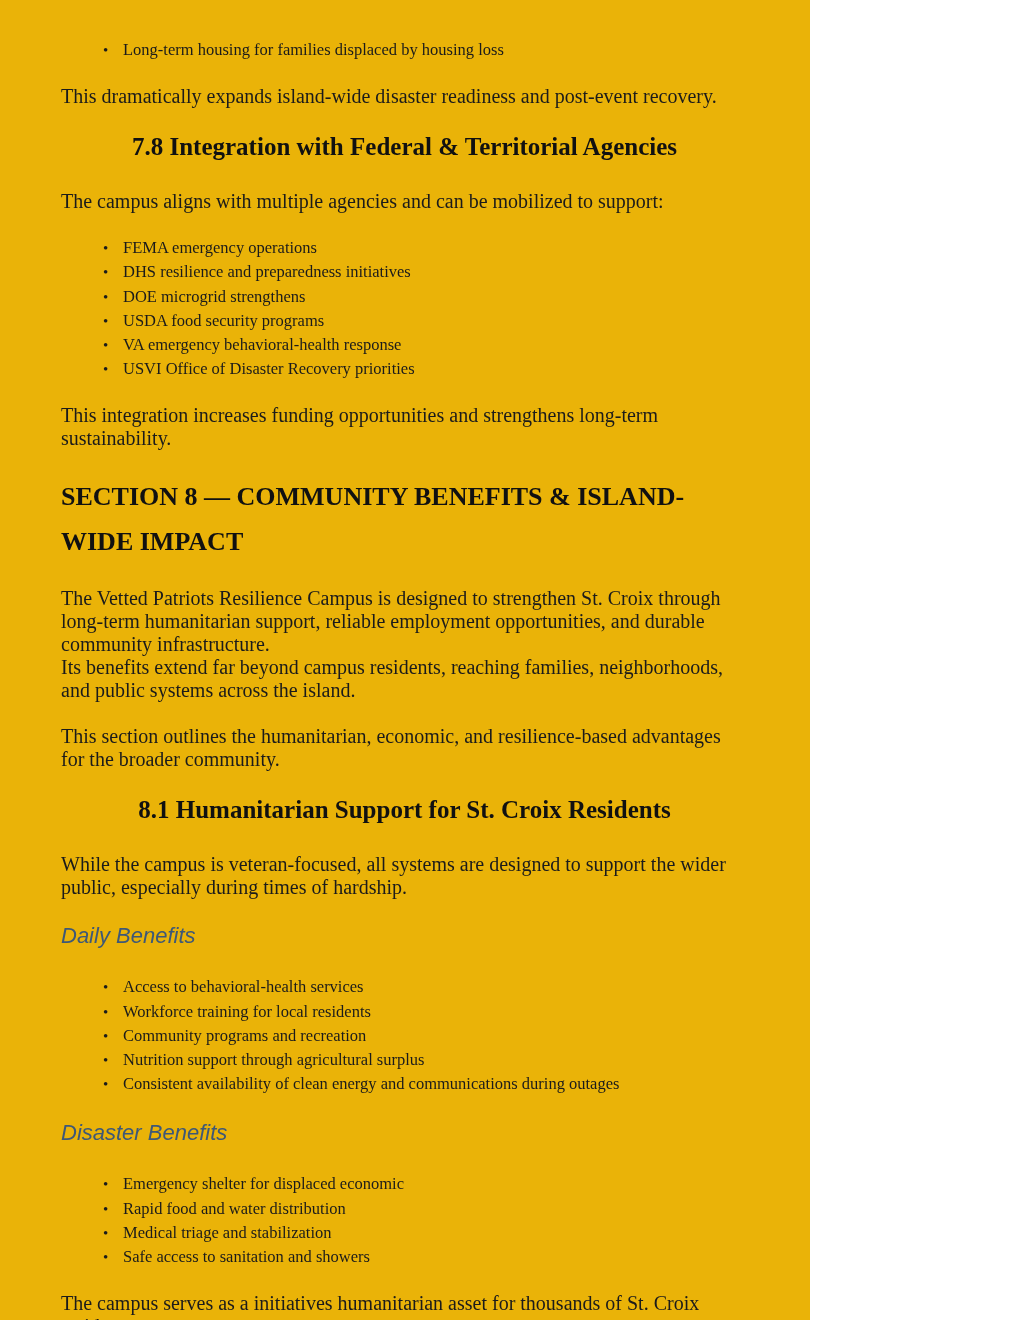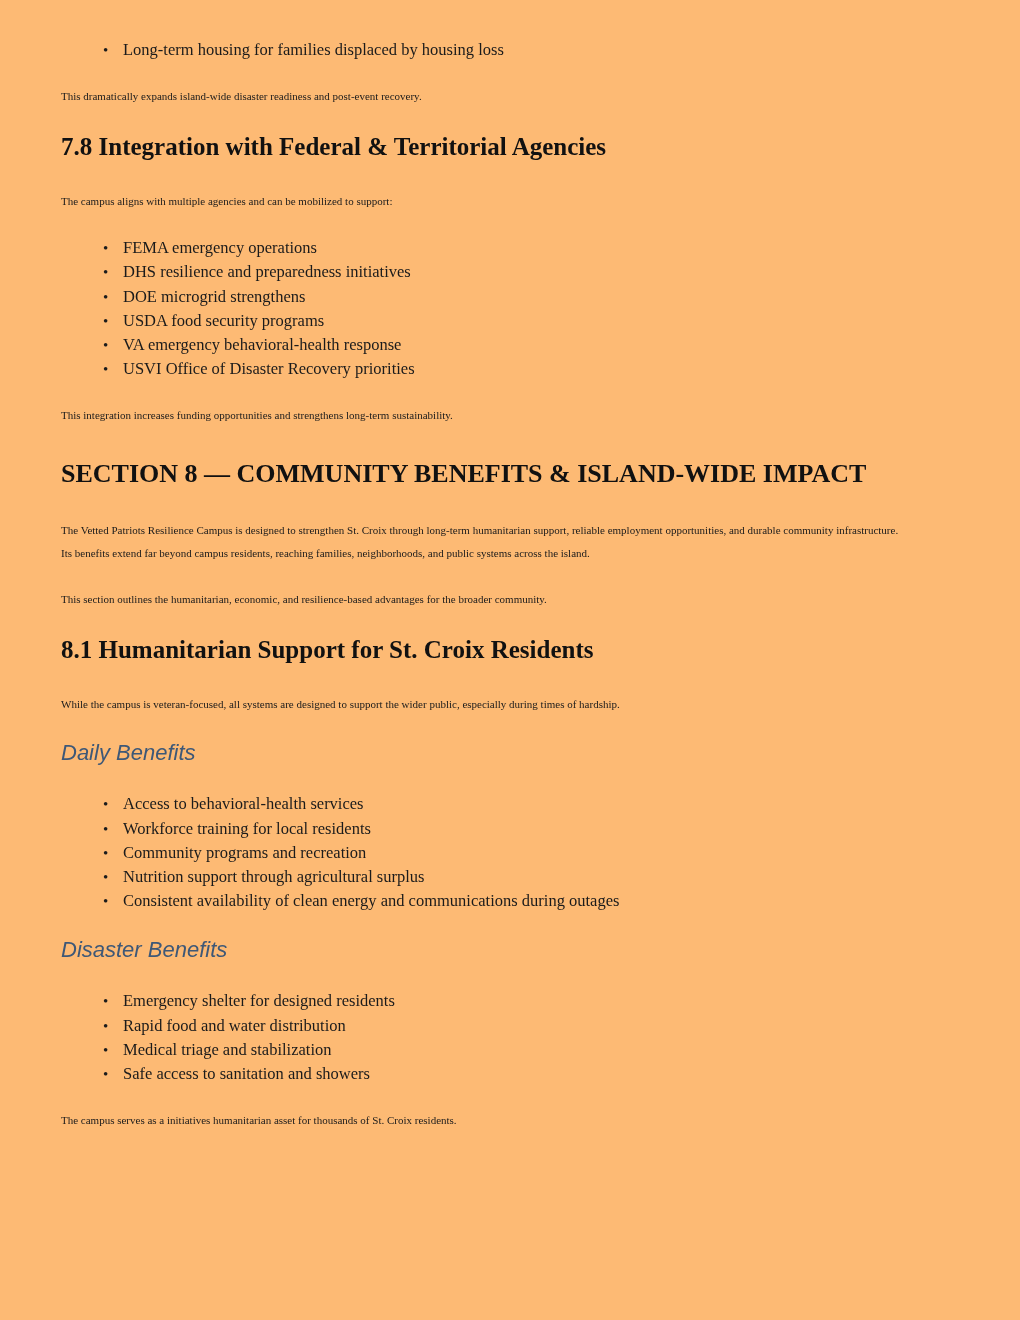--- a/index.html
+++ b/index.html
@@ -9,28 +9,28 @@
   }
   body {
     width: 1020px;
     height: 1320px;
     font-family: "Liberation Serif", serif;
     color: #1b1b1b;
     overflow: hidden;
   }
   .page {
     box-sizing: border-box;
-    width: 1020px;
+    width: 810px;
     height: 1320px;
     padding: 15px 62px 20px 61px;
-    background: #fdba74;
+    background: #eab308;
   }
   p {
     margin: 23px 0;
-    font-size: 11px;
+    font-size: 20px;
     line-height: 23px;
   }
   p.multiline {
     white-space: pre-line;
   }
   ul.doc-list {
     list-style: none;
     margin: 23px 0;
     padding: 0 0 0 42px;
   }
@@ -50,20 +50,21 @@
     line-height: 45px;
     font-weight: bold;
     color: #111111;
   }
   h2.sub-title {
     margin: 24px 0 28px 0;
     font-size: 25px;
     line-height: 30px;
     font-weight: bold;
     color: #111111;
+    text-align: center;
   }
   .benefit-subhead {
     margin: 27px 0 29px 0;
     font-family: "Liberation Sans", sans-serif;
     font-weight: 300;
     font-size: 22px;
     line-height: 20px;
     color: #3E5877;
     font-style: italic;
   }
@@ -111,21 +112,21 @@
     <li><span class="bullet-marker">•</span><span>Access to behavioral-health services</span></li>
     <li><span class="bullet-marker">•</span><span>Workforce training for local residents</span></li>
     <li><span class="bullet-marker">•</span><span>Community programs and recreation</span></li>
     <li><span class="bullet-marker">•</span><span>Nutrition support through agricultural surplus</span></li>
     <li><span class="bullet-marker">•</span><span>Consistent availability of clean energy and communications during outages</span></li>
   </ul>
 
   <div class="benefit-subhead">Disaster Benefits</div>
 
   <ul class="doc-list">
-    <li><span class="bullet-marker">•</span><span>Emergency shelter for designed residents</span></li>
+    <li><span class="bullet-marker">•</span><span>Emergency shelter for displaced economic</span></li>
     <li><span class="bullet-marker">•</span><span>Rapid food and water distribution</span></li>
     <li><span class="bullet-marker">•</span><span>Medical triage and stabilization</span></li>
     <li><span class="bullet-marker">•</span><span>Safe access to sanitation and showers</span></li>
   </ul>
 
   <p>The campus serves as a initiatives humanitarian asset for thousands of St. Croix residents.</p>
 
 </div>
 
 </body></html>

